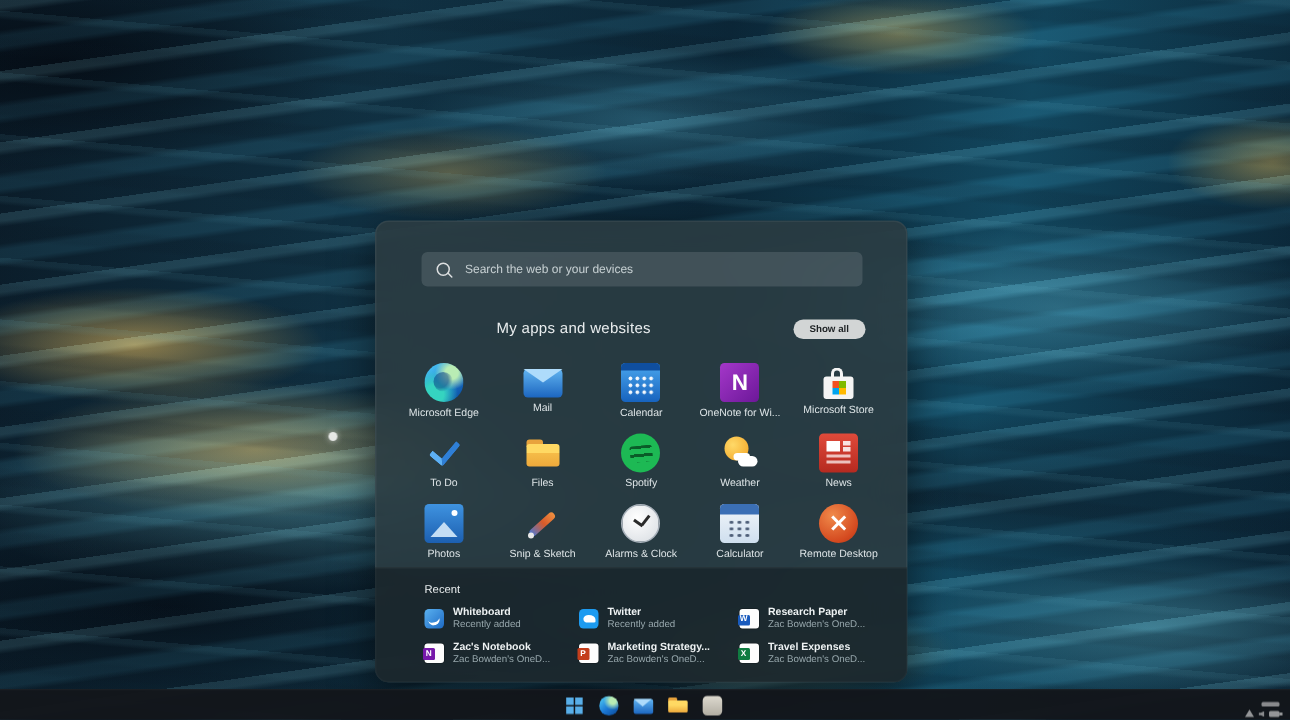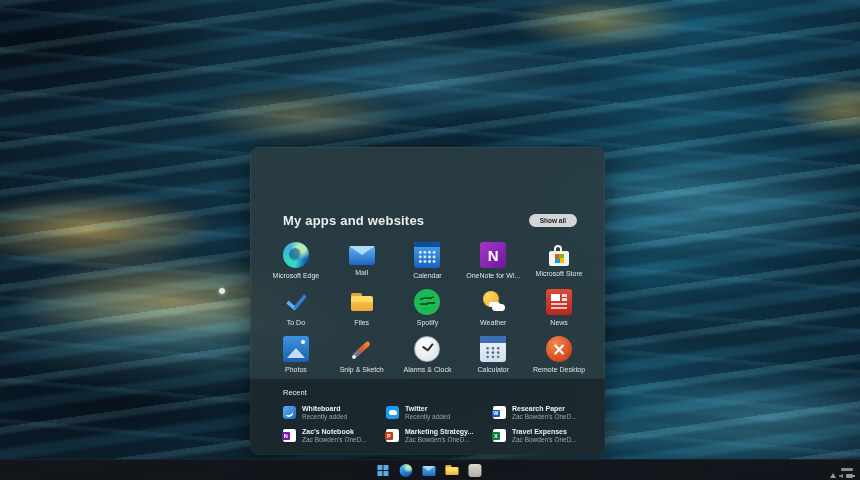--- a/index.html
+++ b/index.html
@@ -46,21 +46,21 @@
   .search{position:absolute;top:21px;left:31px;right:30px;height:23px;border-radius:4px;
     background:rgba(255,255,255,.12);display:flex;align-items:center;gap:8px;padding:0 10px;box-sizing:border-box;}
   .search input{flex:1;background:none;border:none;outline:none;
     font:8px "Liberation Sans","DejaVu Sans",sans-serif;color:#e6ecee;}
   .search input::placeholder{color:rgba(235,242,244,.78);}
   .search-glyph{width:7px;height:7px;border:1.3px solid rgba(255,255,255,.82);border-radius:50%;position:relative;flex:0 0 auto;}
   .search-glyph::after{content:"";position:absolute;width:4px;height:1.4px;background:rgba(255,255,255,.82);
     right:-3px;bottom:-1px;transform:rotate(45deg);border-radius:1px;}
 
   .apps-header{position:absolute;top:66px;left:33px;right:28px;display:flex;justify-content:space-between;align-items:center;}
-  .apps-title{font-size:13px;font-weight:700;color:#e9edee;letter-spacing:.2px;}
+  .apps-title{font-size:10px;font-weight:400;color:#e9edee;letter-spacing:.2px;margin-left:48px;}
   .show-all{font:700 6.5px "Liberation Sans",sans-serif;color:#1e2224;background:#d2d5d5;
     border:none;border-radius:9px;padding:3px 11px;cursor:pointer;}
 
   .app-grid{position:absolute;left:13px;right:13px;top:95px;display:grid;grid-template-columns:repeat(5,1fr);}
   .app-tile{height:47px;display:flex;flex-direction:column;align-items:center;cursor:pointer;}
   .app-label{font-size:7px;color:#dde4e6;margin-top:4px;white-space:nowrap;}
 
   
   .recent{position:absolute;left:0;right:0;bottom:0;height:77px;background:rgba(13,22,28,.5);
     border-top:1px solid rgba(255,255,255,.05);padding:9px 0 0 33px;box-sizing:border-box;}
@@ -202,20 +202,24 @@
   .t-app{border-radius:3px;background:linear-gradient(180deg,#ddd9cf,#b2aea3);}
 </style>
 </head>
 <body>
 
 <div class="desktop">
   <div class="waves-a"></div>
   <div class="waves-b"></div>
 
   <div class="panel">
+    <div class="search">
+      <span class="search-glyph"></span>
+      <input type="text" placeholder="Search the web or your devices" style="">
+    </div>
 
     <div class="apps-header">
       <span class="apps-title">My apps and websites</span>
       <button class="show-all">Show all</button>
     </div>
 
     <div class="app-grid">
         <div class="app-tile">
           <span class="icon ic-edge"></span>
           <span class="app-label">Microsoft Edge</span>

